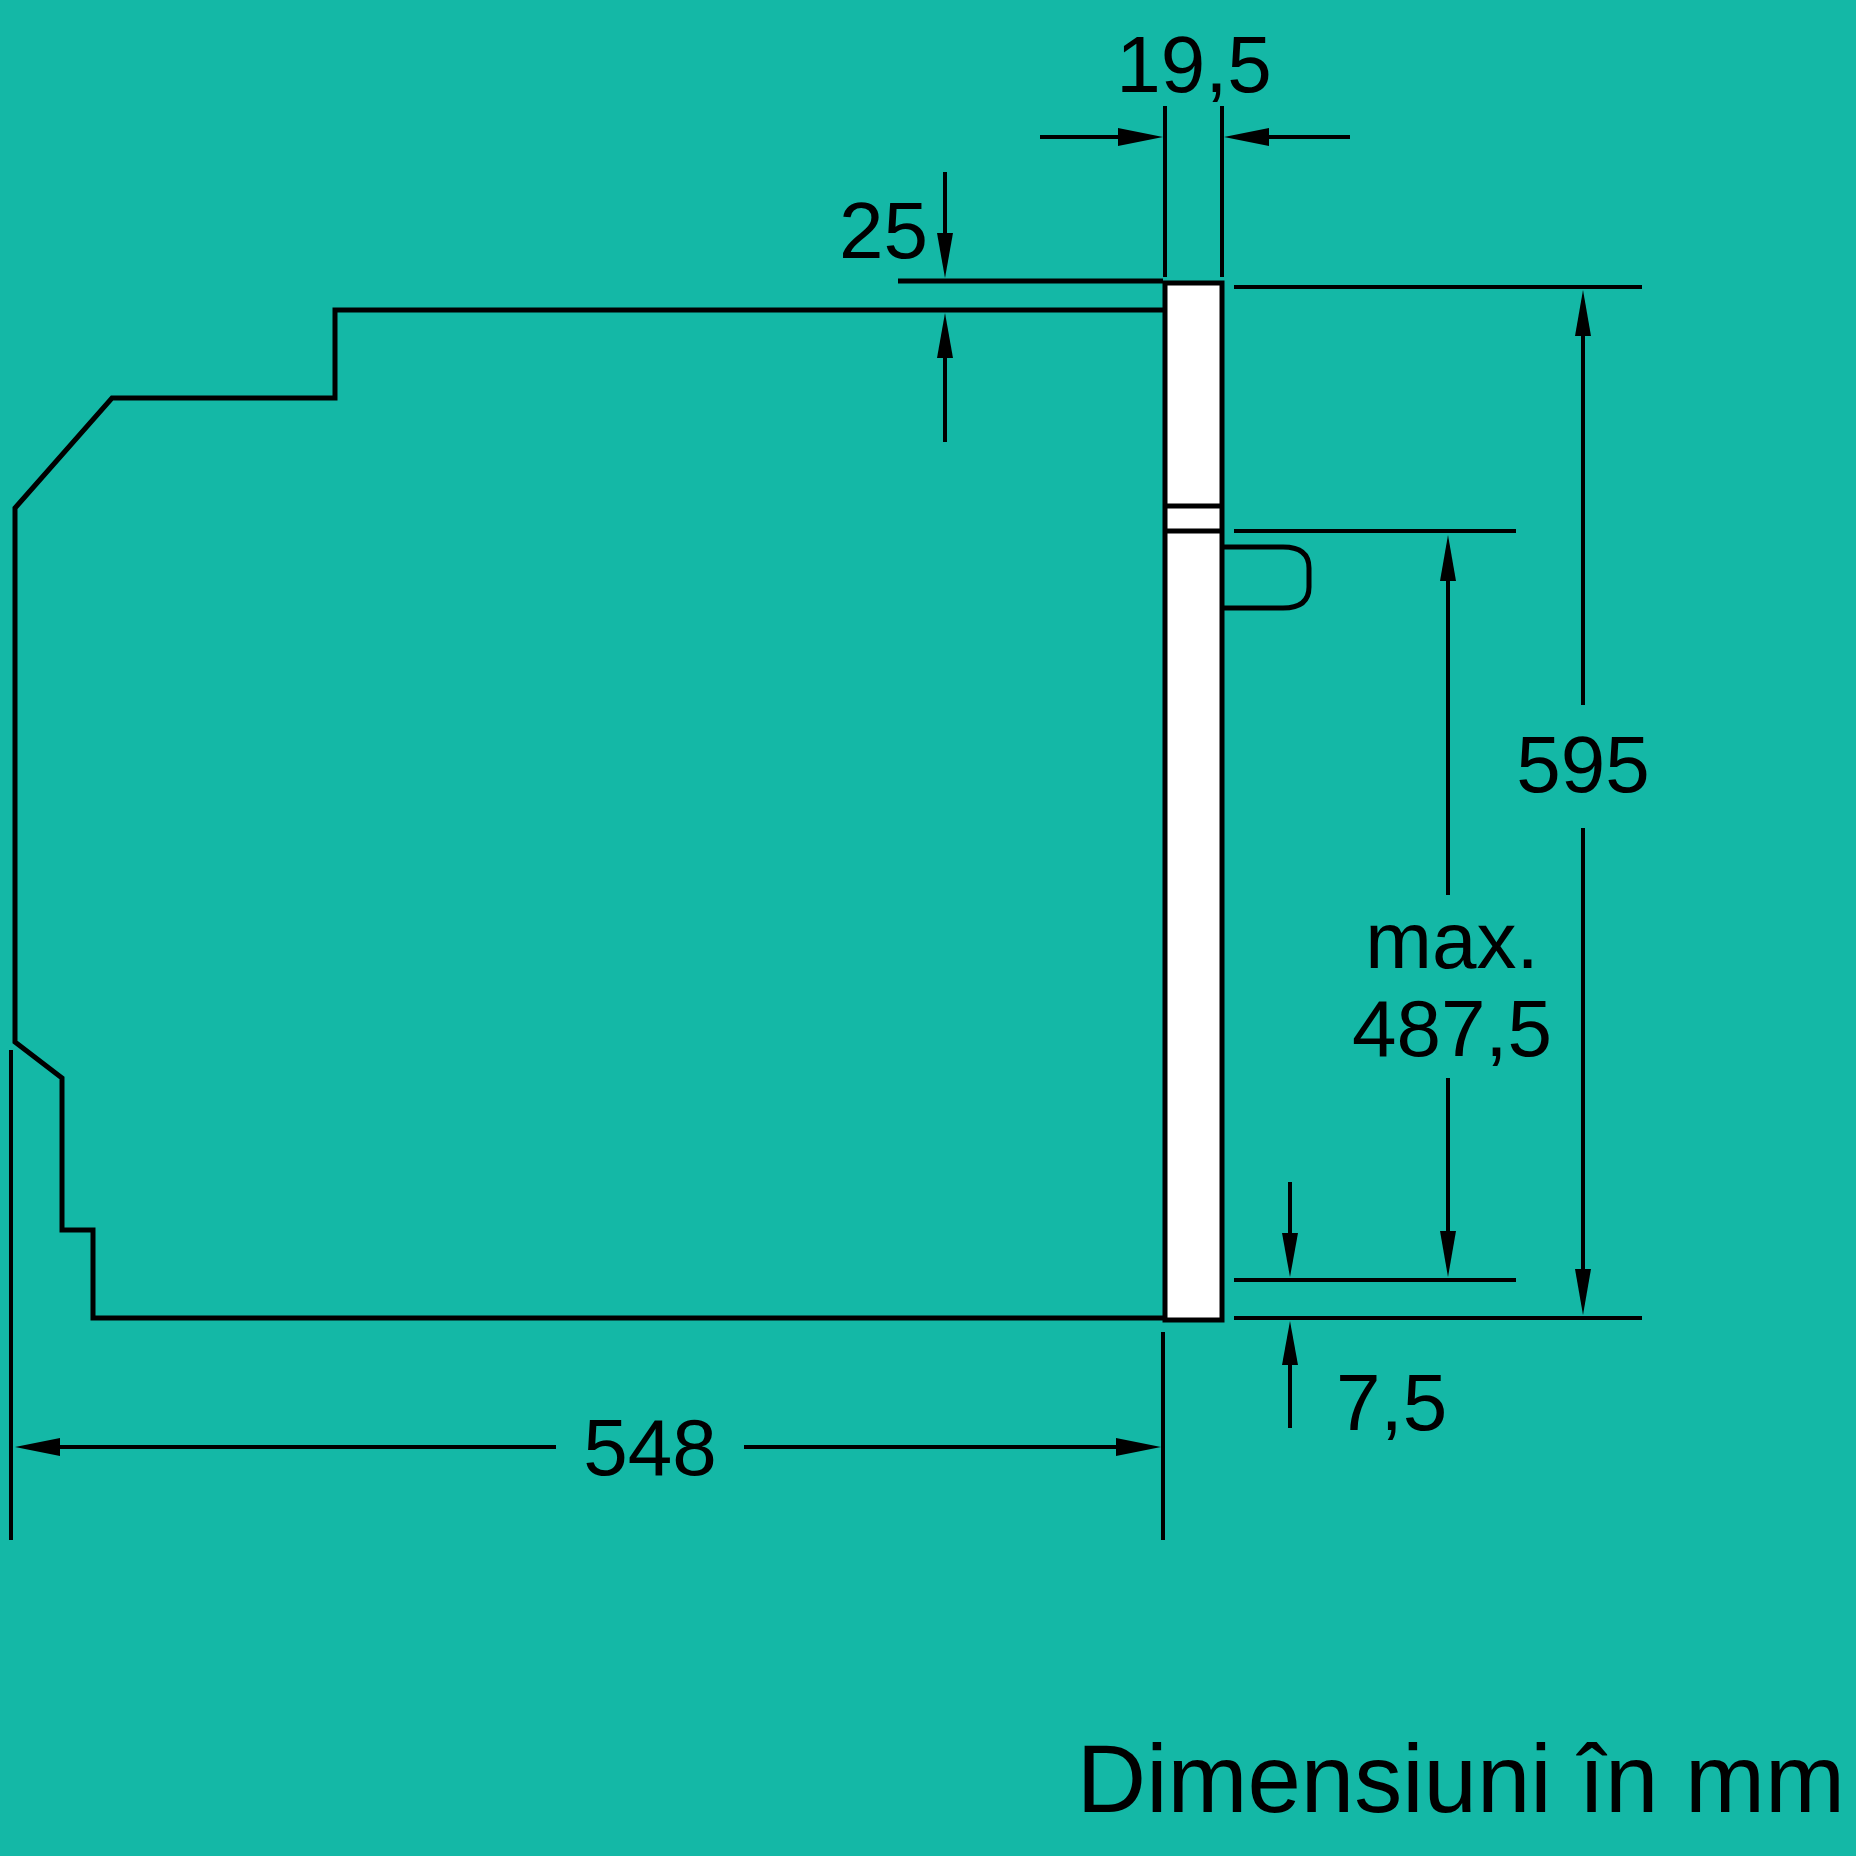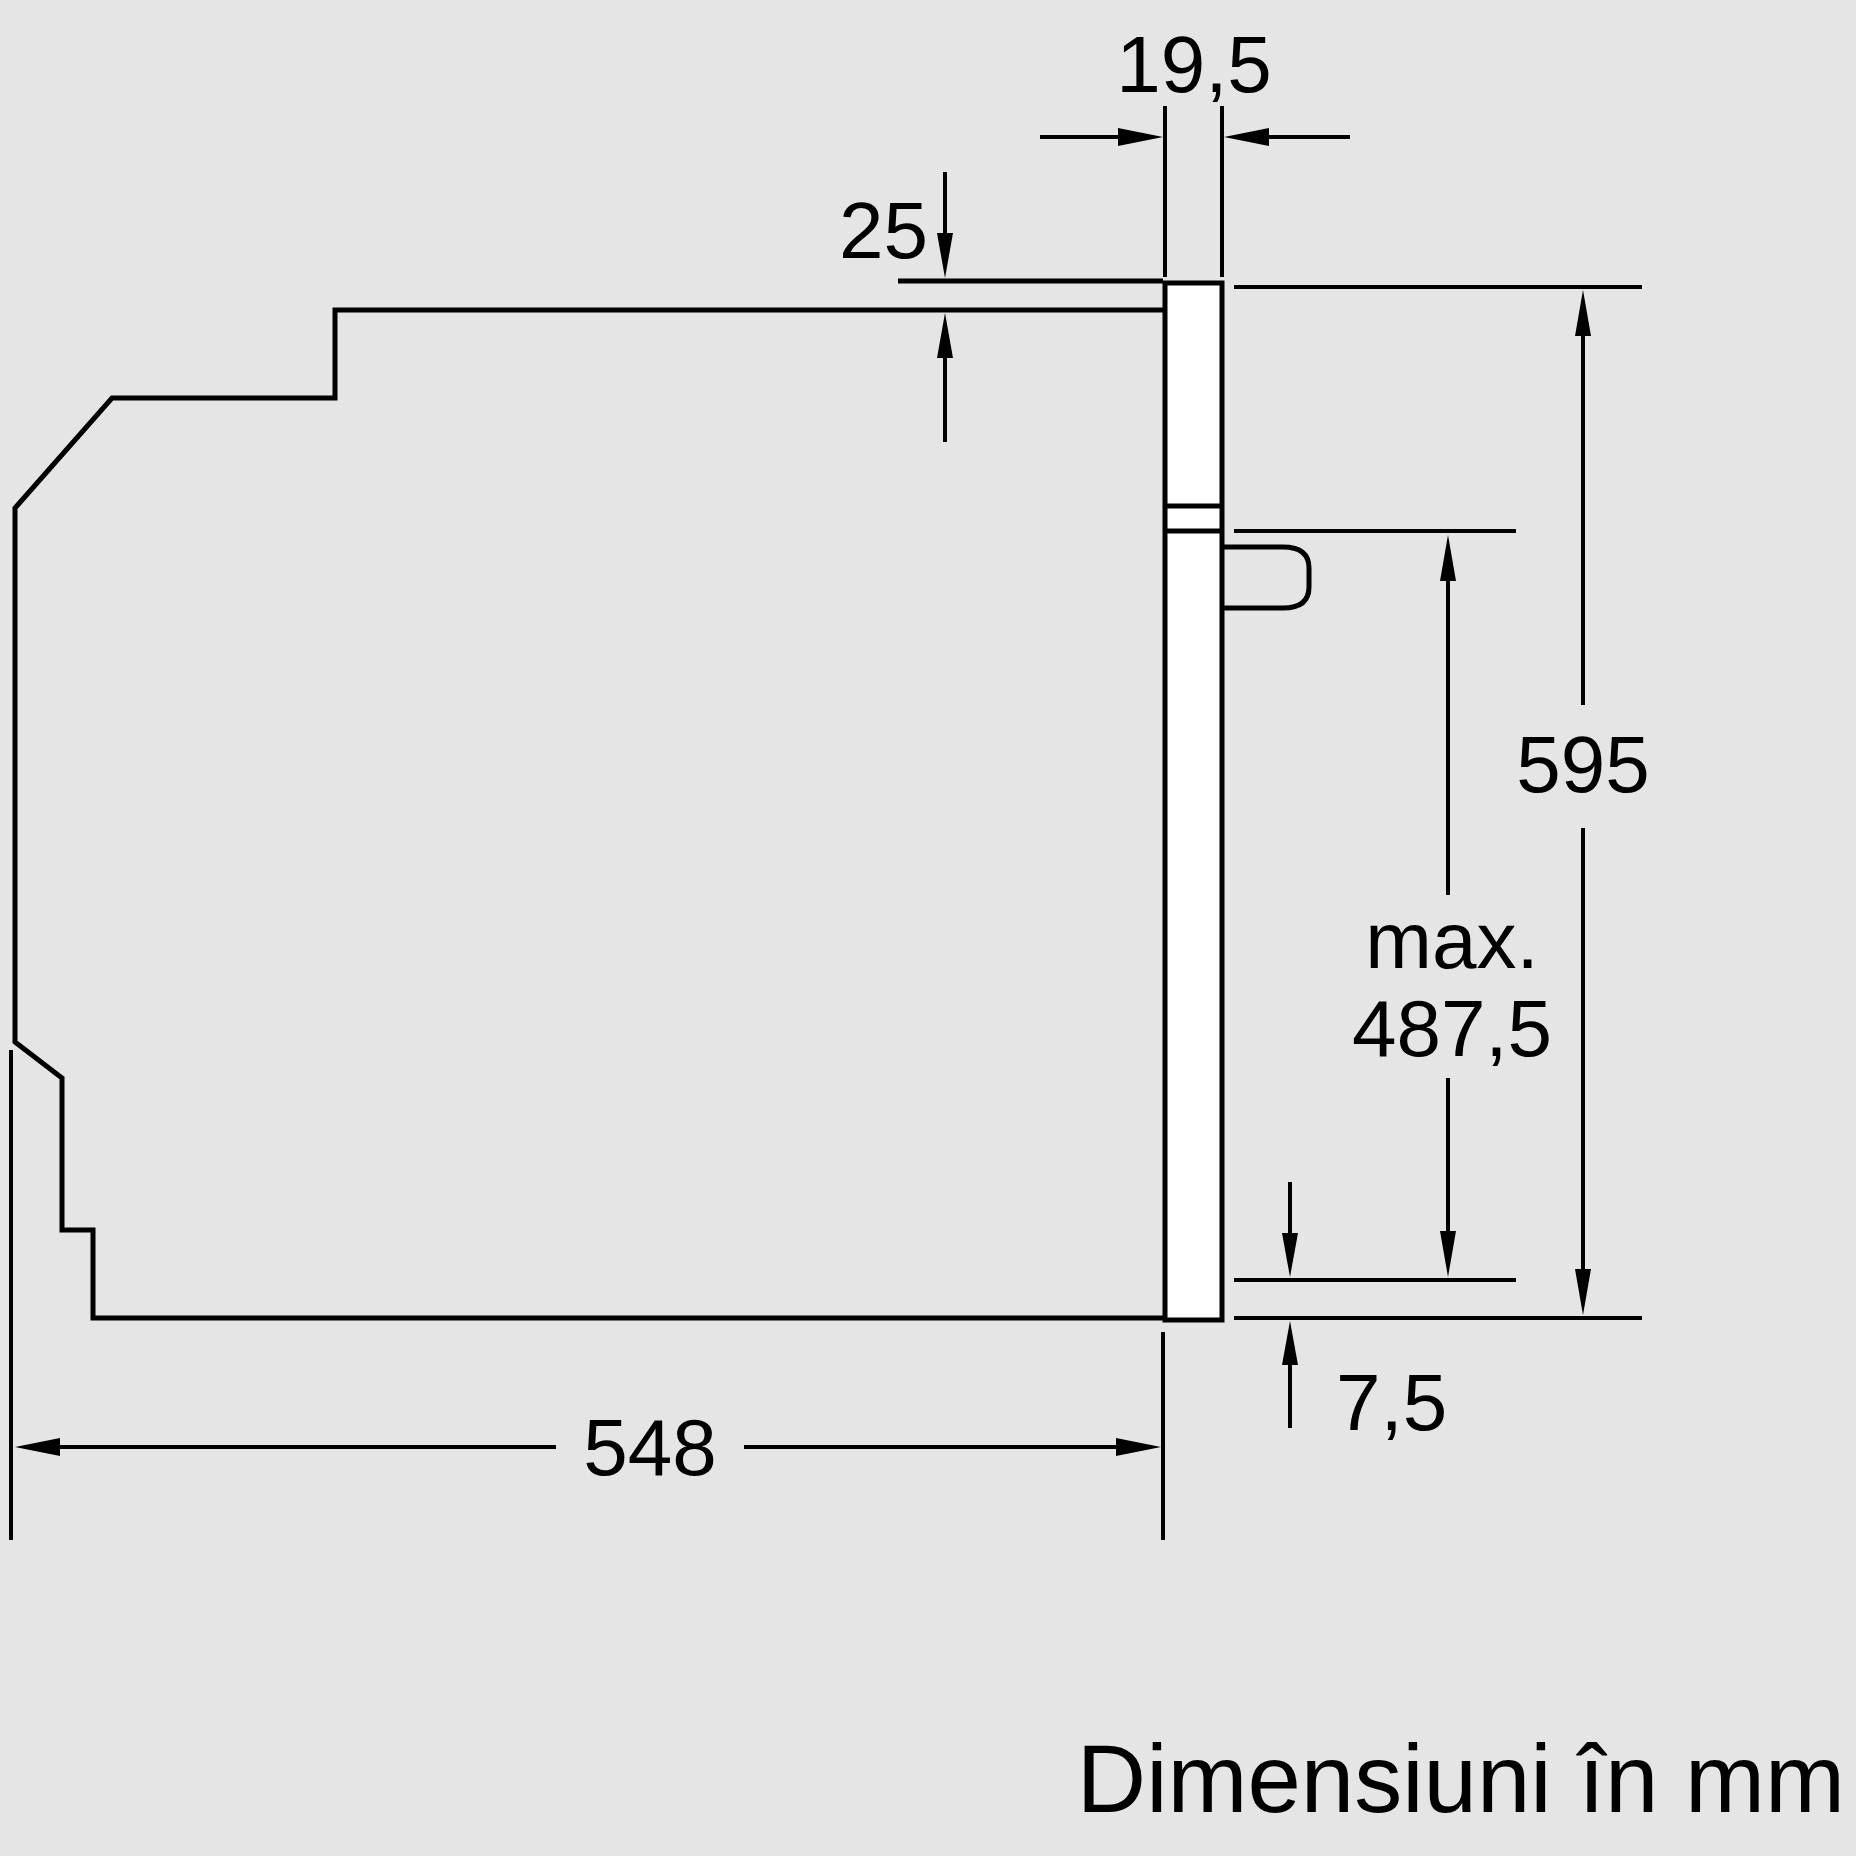--- a/index.html
+++ b/index.html
@@ -4,21 +4,21 @@
 <style>
   html, body {
     margin: 0;
     padding: 0;
     background: #ffffff;
   }
   .stage {
     width: 1856px;
     height: 1856px;
     position: relative;
-    background: #e5e5e5;
+    background: #14b8a6;
     overflow: hidden;
   }
   svg { display: block; }
   text {
     font-family: "Liberation Sans", "DejaVu Sans", sans-serif;
     fill: #000000;
   }
   .dim-label { font-size: 80px; }
   .note-label { font-size: 96px; }
   .ln { stroke: #000000; fill: none; stroke-linecap: butt; stroke-linejoin: miter; }

